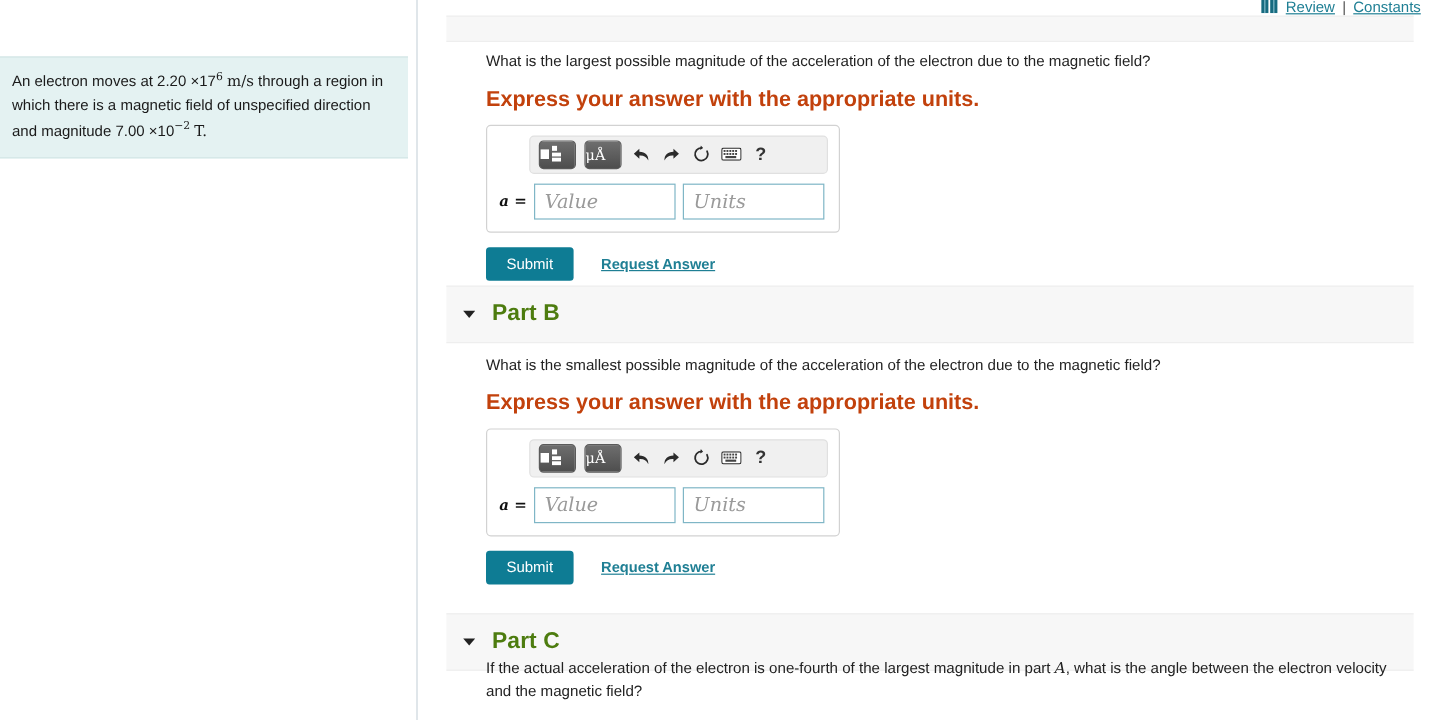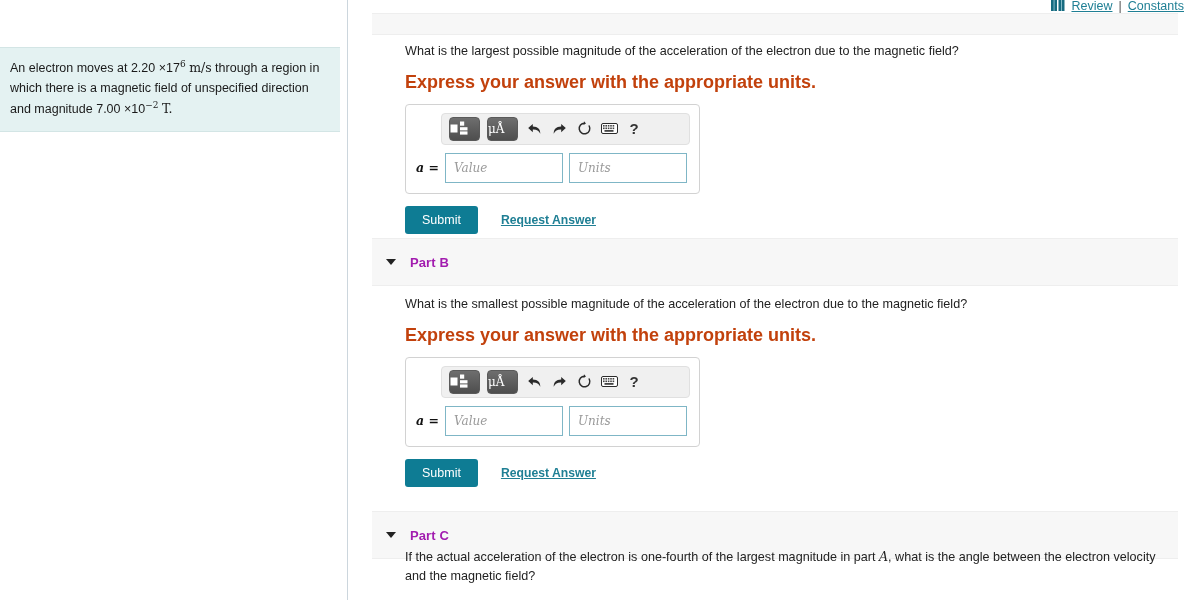--- a/index.html
+++ b/index.html
@@ -118,22 +118,22 @@
     width: 0;
     height: 0;
     border-left: 5px solid transparent;
     border-right: 5px solid transparent;
     border-top: 6px solid #222;
     margin-right: 14px;
     cursor: pointer;
   }
   .part-title {
     font-weight: bold;
-    font-size: 13px;
-    color: #a21caf;
+    font-size: 19px;
+    color: #4d7c0f;
     letter-spacing: 0.1px;
   }
 
   
   .q-body {
     position: absolute;
     left: 56px;
     width: 760px;
   }
   .q-text {
@@ -218,21 +218,21 @@
     font-size: 12.5px;
     color: #111;
   }
   .ans-input {
     height: 30px;
     border: 1px solid #7fb6c6;
     background: #fff;
     box-sizing: border-box;
     font-family: "DejaVu Serif", "Liberation Serif", serif;
     font-style: italic;
-    font-size: 12px;
+    font-size: 16px;
     color: #333;
     padding: 0 8px;
     outline: none;
   }
   .ans-input::placeholder {
     color: #9a9a9a;
     font-style: italic;
   }
   .ans-value { width: 118px; }
   .ans-units { width: 118px; margin-left: 6px; }

